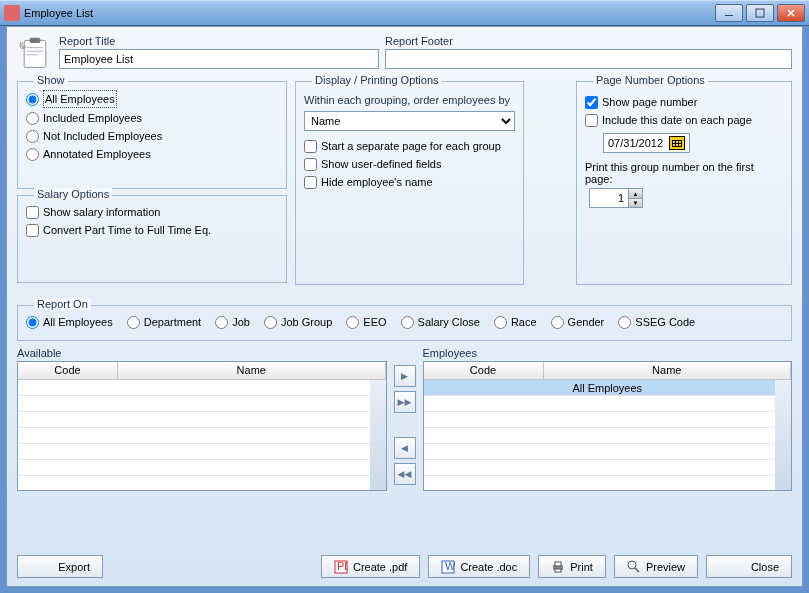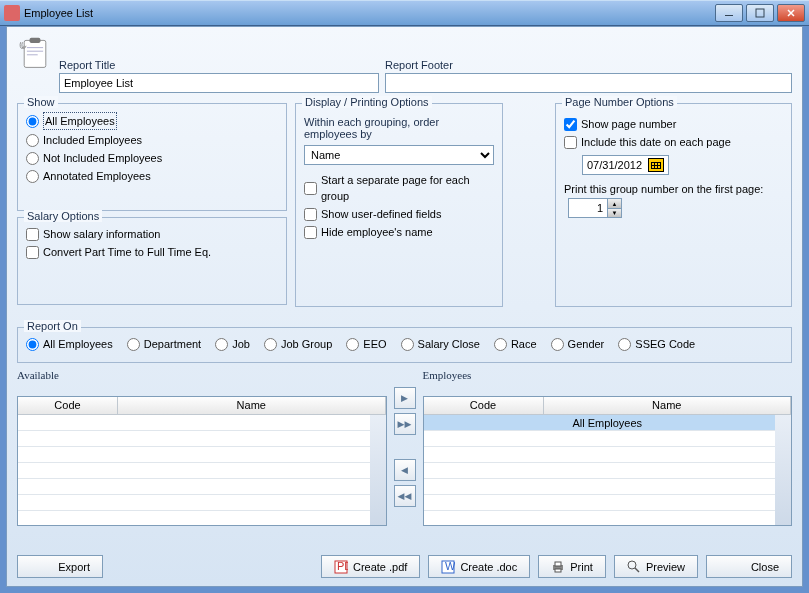--- a/index.html
+++ b/index.html
@@ -14,29 +14,29 @@
 .tb-btn svg { width: 10px; height: 10px; }
 
 .window-body { position: absolute; top: 26px; left: 6px; right: 6px; bottom: 6px; background: linear-gradient(#f4f8fd, #d6e4f3); border: 1px solid #7a9bbf; display: flex; flex-direction: column; }
 
 .content { flex: 1; padding: 8px 10px 6px 10px; }
 
 .header-row { display: flex; align-items: flex-start; gap: 6px; margin-bottom: 4px; }
 .clipboard-icon { width: 36px; height: 36px; }
 .title-group { flex: 0 0 320px; }
 .footer-group { flex: 1; }
-.label { color: #1a2d4a; margin-bottom: 2px; display: block; margin-top: 24px; }
+.label { color: #1a2d4a; margin-bottom: 2px; display: block; }
 input[type=text] { width: 100%; padding: 3px 4px; border: 1px solid #7f9db9; background: #fff; font-size: 11px; }
 
 .middle-row { display: flex; gap: 8px; margin-top: 4px; }
 .fieldset { border: 1px solid #a3b8d1; padding: 6px 8px 8px; position: relative; margin-top: 6px; }
-.fieldset > .legend { position: absolute; top: -8px; left: 6px; background: linear-gradient(#f4f8fd,#f4f8fd); padding: 0 3px; color: #1a2d4a; text-align: center; }
+.fieldset > .legend { position: absolute; top: -8px; left: 16px; background: linear-gradient(#f4f8fd,#f4f8fd); padding: 0 3px; color: #1a2d4a; text-align: center; }
 
 .col1 { width: 270px; }
-.col2 { width: 208px; }
+.col2 { width: 229px; }
 .col3 { flex: 1; margin-left: 44px; }
 
 .radio-line, .check-line { display: flex; align-items: center; margin: 2px 0; line-height: 16px; }
 .radio-line input, .check-line input { margin-right: 4px; }
 .hl { border: 1px dotted #3a557a; padding: 0 1px; }
 
 select { width: 100%; padding: 2px; border: 1px solid #7f9db9; background: #fff; font-size: 11px; margin: 3px 0 5px; }
 
 .date-box { border: 1px solid #7f9db9; padding: 2px 4px; display: inline-flex; align-items: center; gap: 6px; background: #fff; margin: 3px 0 0 18px; }
 .cal-icon { width: 16px; height: 14px; background: #fc0; border: 1px solid #000; display: inline-block; position: relative; }
@@ -45,21 +45,21 @@
 .spin-box input { border: none; width: 38px; text-align: right; padding: 2px 4px; font-size: 11px; }
 .spin-btns { display: flex; flex-direction: column; }
 .spin-btns span { width: 14px; height: 9px; background: linear-gradient(#f0f0f0,#c4c4c4); border-left: 1px solid #7f9db9; display: flex; align-items: center; justify-content: center; font-size: 6px; line-height: 1; cursor: pointer; }
 .spin-btns span+span { border-top: 1px solid #7f9db9; }
 
 .report-on { margin-top: 20px; }
 .radio-row { display: flex; flex-wrap: wrap; gap: 14px; align-items: center; }
 
 .list-row { display: flex; gap: 6px; margin-top: 6px; }
 .listbox-wrap { flex: 1; }
-.list-label { color: #1a2d4a; margin-bottom: 15px; display: block; font-family: Liberation Serif, serif; }
+.list-label { color: #1a2d4a; margin-bottom: 2px; display: block; }
 .listbox { border: 1px solid #7f9db9; background: #fff; height: 130px; position: relative; overflow: hidden; }
 .list-header { display: flex; background: linear-gradient(#fefefe,#e8e8e8); border-bottom: 1px solid #c0c8d0; height: 18px; }
 .list-header .cell { border-right: 1px solid #c0c8d0; padding: 2px 8px; text-align: center; }
 .list-body { position: relative; height: 112px; overflow: auto; }
 .row-line { height: 16px; border-bottom: 1px solid #e0e6ec; display: flex; }
 .row-line.selected { background: #bcd9f4; text-align: center; justify-content: center; align-items: center; }
 .scrollbar-stub { position: absolute; right: 0; top: 0; bottom: 0; width: 16px; background: linear-gradient(#e8eef6,#cdd9e8); }
 
 .move-btns { width: 24px; display: flex; flex-direction: column; gap: 4px; padding-top: 18px; align-items: center; }
 .move-btns .gap { height: 16px; }

